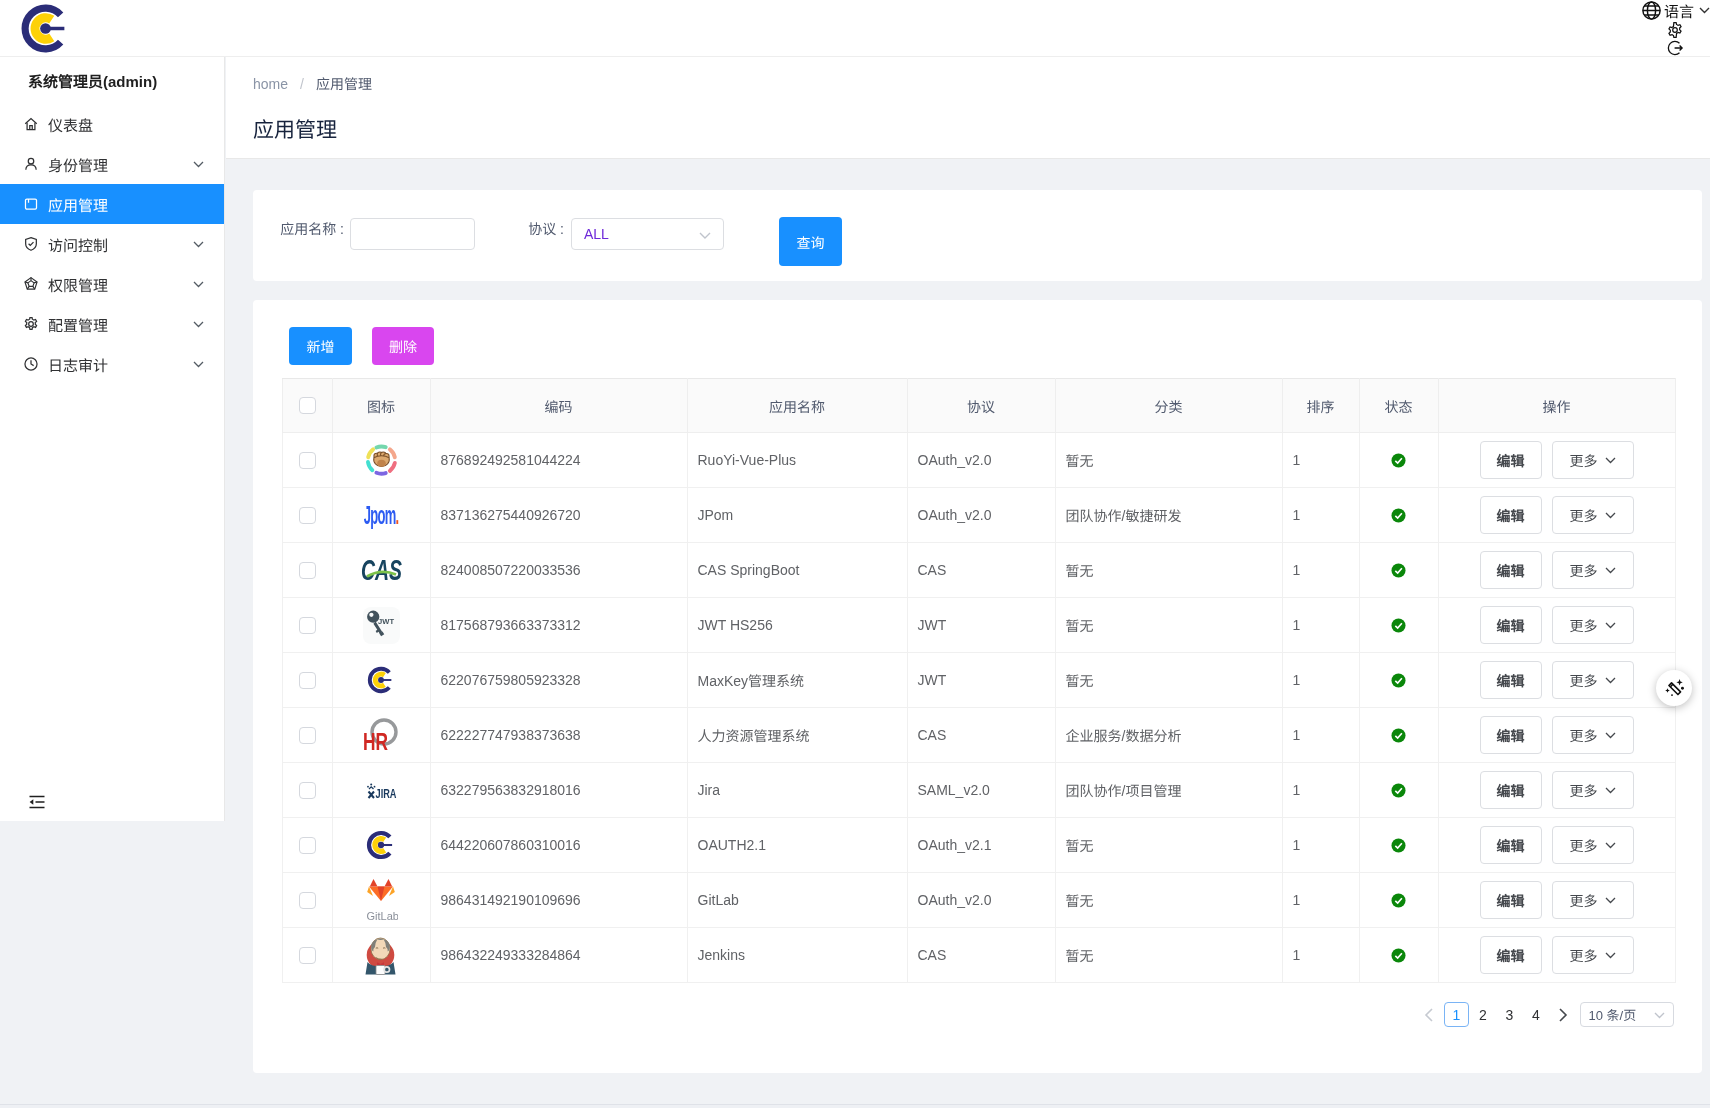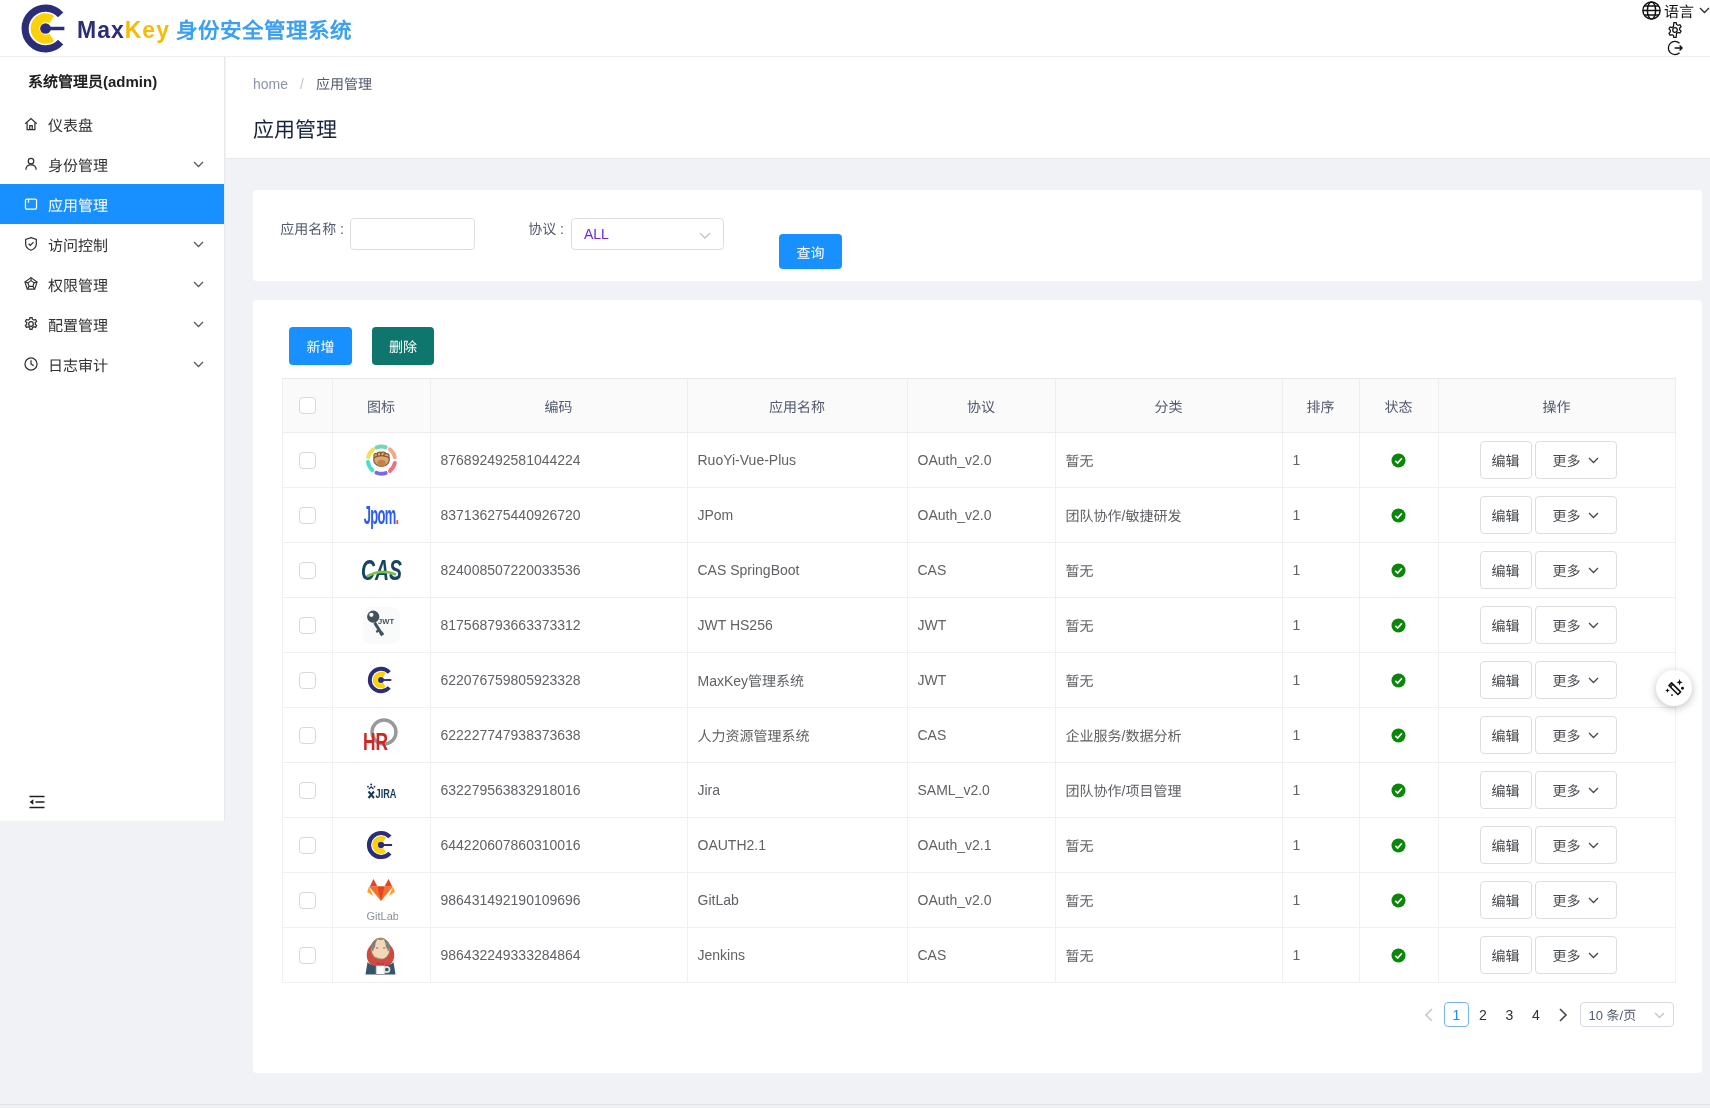--- a/index.html
+++ b/index.html
@@ -27,52 +27,51 @@
 .bread .cur { color:#515a6e; }
 .pagetitle { position:absolute; left:27px; top:56px; font-size:21px; font-weight:500; color:#17233d; }
 .panel { position:absolute; background:#fff; border-radius:4px;padding-left:6px; }
 .p1 { left:253px; top:190px; width:1449px; height:91px; }
 .p2 { left:253px; top:300px; width:1449px; height:773px; }
 .form-label { position:absolute; font-size:14px; color:#515a6e; }
 .inp { position:absolute; border:1px solid #dcdee2; border-radius:4px; background:#fff; }
 .sel-chev { position:absolute; }
 .btn { position:absolute; border-radius:4px; font-size:14px; color:#fff; display:flex; align-items:center; justify-content:center; }
 .btn-blue { background:#1890ff; }
-.btn-red { background:#0f766e; }
+.btn-red { background:#d946ef; }
 .tablewrap { position:absolute; left:28.5px; top:78px; width:1393px; }
 table { border-collapse:collapse; table-layout:fixed; width:1393px; font-size:14px; color:#606266; }
 th { background:#fafafa; height:54px; font-weight:normal; color:#515a6e; border:1px solid #eeeeee; border-top:1px solid #e8e8e8; text-align:center; }
 td { height:54px; border:1px solid #f0f0f0; text-align:left; padding-left:10px; background:#fff; }
 td.ctr { text-align:center; padding-left:0;margin-left:36px; }
 .cbx { display:inline-block; width:17px; height:17px; border:1px solid #d5d8de; border-radius:4px; background:#fff; vertical-align:middle; }
 .stat { display:inline-block; width:15px; height:15px; vertical-align:middle; }
 .rowbtns { display:flex; align-items:center; padding-left:31px; }
 .obtn { height:38px; border:1px solid #dcdee2; border-radius:4px; background:#fff; color:#45484d; font-size:14px; display:flex; align-items:center; justify-content:center; }
-.obtn.edit { width:52px; margin-right:3px; }
+.obtn.edit { width:62px; margin-right:10px;font-weight:bold; }
 .obtn.more { width:82px; }
 .pager { position:absolute; top:702px; left:0; width:1420.5px; height:25px; display:flex; justify-content:flex-end; align-items:center; font-size:14px; color:#303133; }
 .pg { width:25px; height:25px; flex:none; display:flex; align-items:center; justify-content:center; margin-left:1.5px; border-radius:4px; }
 .pg.act { border:1px solid #7ab4f5; color:#1890ff; margin-left:10px; }
 .pg-sel { width:94px; height:25px; flex:none; border:1px solid #d7dae0; border-radius:4px; margin-left:12px; display:flex; align-items:center; padding-left:8px; font-size:13px; color:#515a6e; position:relative; }
 .fab { position:absolute; left:1656px; top:670px; width:36px; height:36px; border-radius:50%; background:#fff; box-shadow:0 2px 8px rgba(0,0,0,.25); z-index:9; display:flex; align-items:center; justify-content:center; }
 .footstrip { position:absolute; left:0; top:1104px; width:1710px; height:4px; background:#eef0f4; border-top:1px solid #dfe2e8; }
 .icel { display:flex; align-items:center; justify-content:center; height:54px; }
 </style>
 </head>
 <body>
 
 <div class="header">
   <div class="logo-wrap">
     <svg width="51" height="51" viewBox="0 0 100 100">
       <path d="M79.7 76.8 A40 40 0 1 1 79.7 23.2" fill="none" stroke="#2b2d78" stroke-width="14"></path>
       <path d="M62.3 67.5 A21 21 0 1 1 62.3 32.5" fill="none" stroke="#fdd108" stroke-width="18"></path>
       <circle cx="50" cy="50" r="10.5" fill="#2b2d78"></circle>
       <rect x="50" y="46.6" width="37" height="6.8" fill="#2b2d78"></rect>
     </svg>
-    <div class="logo-title"><span class="mx">Max</span><span class="ky">Key</span><span class="cn">身份安全管理系统</span></div>
   </div>
   <div class="hdr-right">
     <div class="hdr-lang">
       <svg width="21" height="21" viewBox="0 0 20 20" style="margin-right:2px">
           <g fill="none" stroke="#111" stroke-width="1.4">
             <circle cx="10" cy="10" r="8.2"></circle>
             <ellipse cx="10" cy="10" rx="3.9" ry="8.2"></ellipse>
             <path d="M1.8 10 H18.2 M2.9 5.7 H17.1 M2.9 14.3 H17.1"></path>
           </g>
         </svg>
@@ -175,21 +174,21 @@
 
 <div class="panel p1">
   <div class="form-label" style="left:24px; top:28px; width:67px; text-align:right;">应用名称 :</div>
   <div class="inp" style="left:97px; top:28px; width:125px; height:32px;"></div>
   <div class="form-label" style="left:260px; top:28px; width:51px; text-align:right;">协议 :</div>
   <div class="inp" style="left:318px; top:28px; width:153px; height:32px; color:#6d28d9; display:flex; align-items:center; padding-left:12px;">ALL
     <svg class="sel-chev" style="right:12px; top:13px;" width="12" height="8" viewBox="0 0 12 8">
         <polyline points="1,1 6,6 11,1" fill="none" stroke="#c0c4cc" stroke-width="1.4"></polyline>
       </svg>
   </div>
-  <div class="btn btn-blue" style="left:526px; top:44px; width:63px; height:35px;text-align:right;">查询</div>
+  <div class="btn btn-blue" style="left:526px; top:27px; width:63px; height:49px;text-align:right;">查询</div>
 </div>
 
 <div class="panel p2">
   <div class="btn btn-blue" style="left:36px; top:27px; width:63px; height:38px;font-family:Liberation Serif, serif;">新增</div>
   <div class="btn btn-red" style="left:119px; top:27px; width:62px; height:38px;">删除</div>
   <div class="tablewrap">
     <table>
       <colgroup>
           <col style="width:50px">
           <col style="width:98px">

